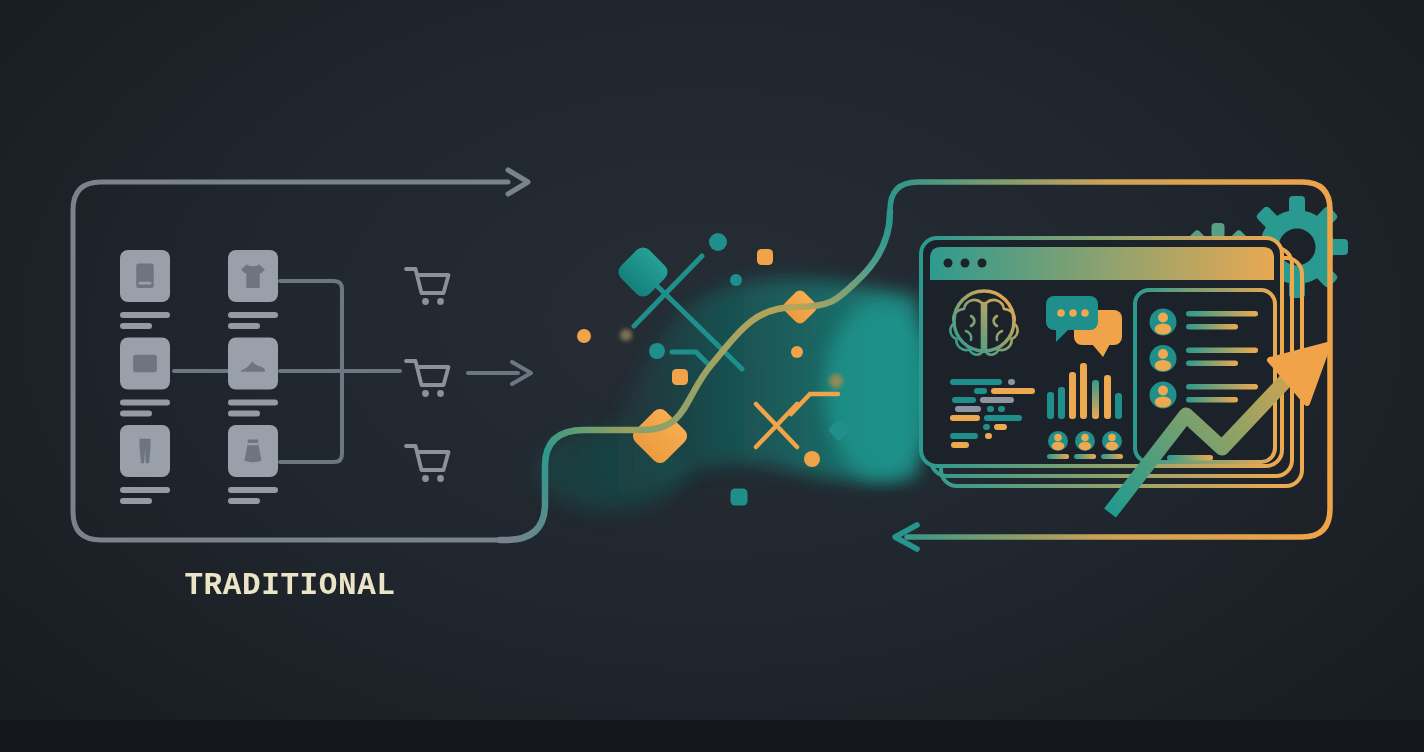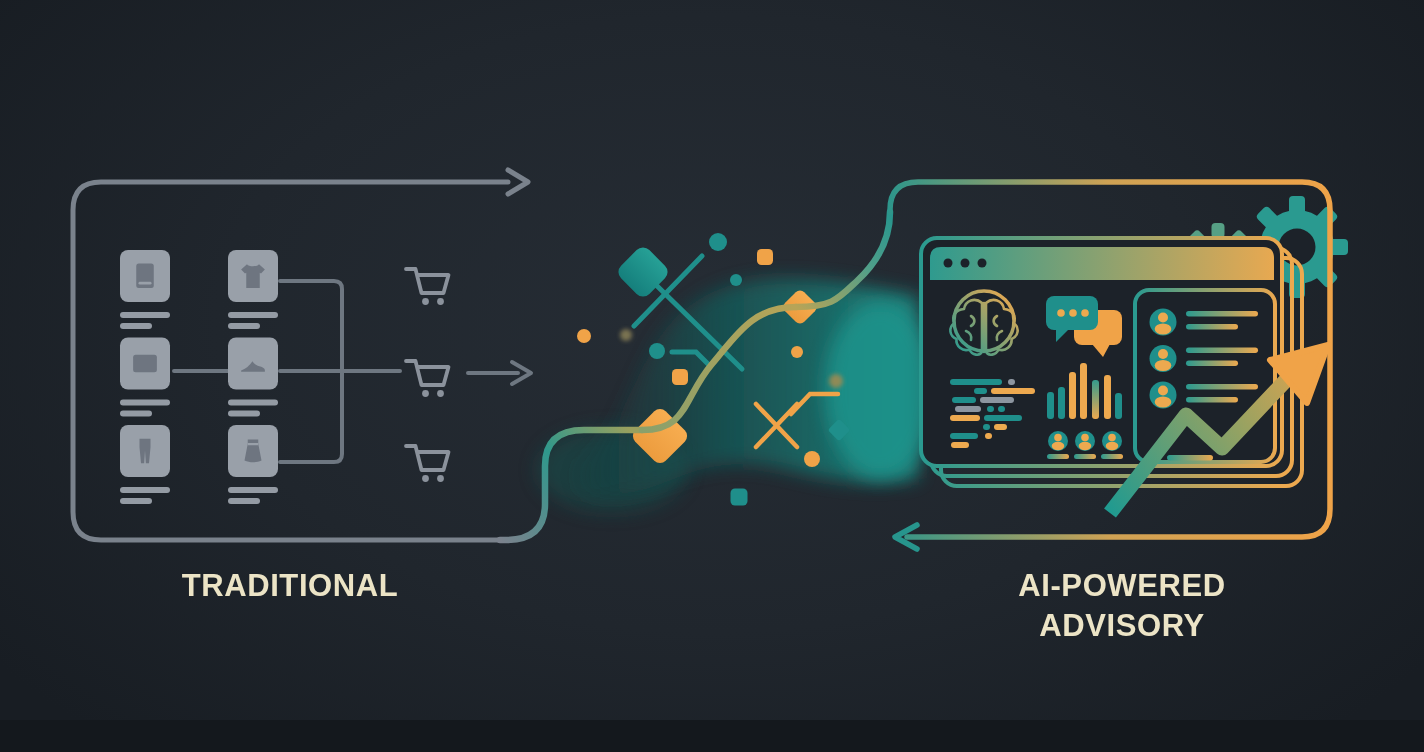--- a/index.html
+++ b/index.html
@@ -1,19 +1,19 @@
 <!DOCTYPE html>
 <html><head>
 <meta charset="utf-8">
 <style>
   html,body{margin:0;padding:0;background:#14181d;}
   #stage{
     position:relative;width:1424px;height:720px;overflow:hidden;
     background:radial-gradient(ellipse 900px 560px at 50% 45%, #262d35 0%, #20262d 55%, #181d23 100%);
-    font-family:Liberation Sans, sans-serif;
+    font-family:Liberation Mono, monospace;
   }
   #scene{position:absolute;left:0;top:0;}
   .label{
     position:absolute;width:320px;text-align:center;
     color:#ece4c6;font-weight:800;font-size:31px;line-height:40px;
     letter-spacing:.6px;
   }
   #label-left{left:130px;top:566px;}
   #label-right{left:962px;top:566px;}
 </style>
@@ -371,18 +371,14 @@
 
   <g>
     <path d="M 1110 513 L 1186 415 L 1222 448 L 1288 378" fill="none" stroke="url(#gradArrow)" stroke-width="15" stroke-linejoin="round"></path>
     <path d="M 1328 345 L 1307 403 L 1270 360 Z" fill="#f0a348" stroke="#f0a348" stroke-width="6" stroke-linejoin="round"></path>
   </g>
 </svg>
 
 <div class="label" id="label-left">
   <div>TRADITIONAL</div>
 </div>
-<div class="label" id="label-right">
-  <div>AI-POWERED</div>
-  <div>ADVISORY</div>
+
 </div>
 
-</div>
-
 </body></html>

